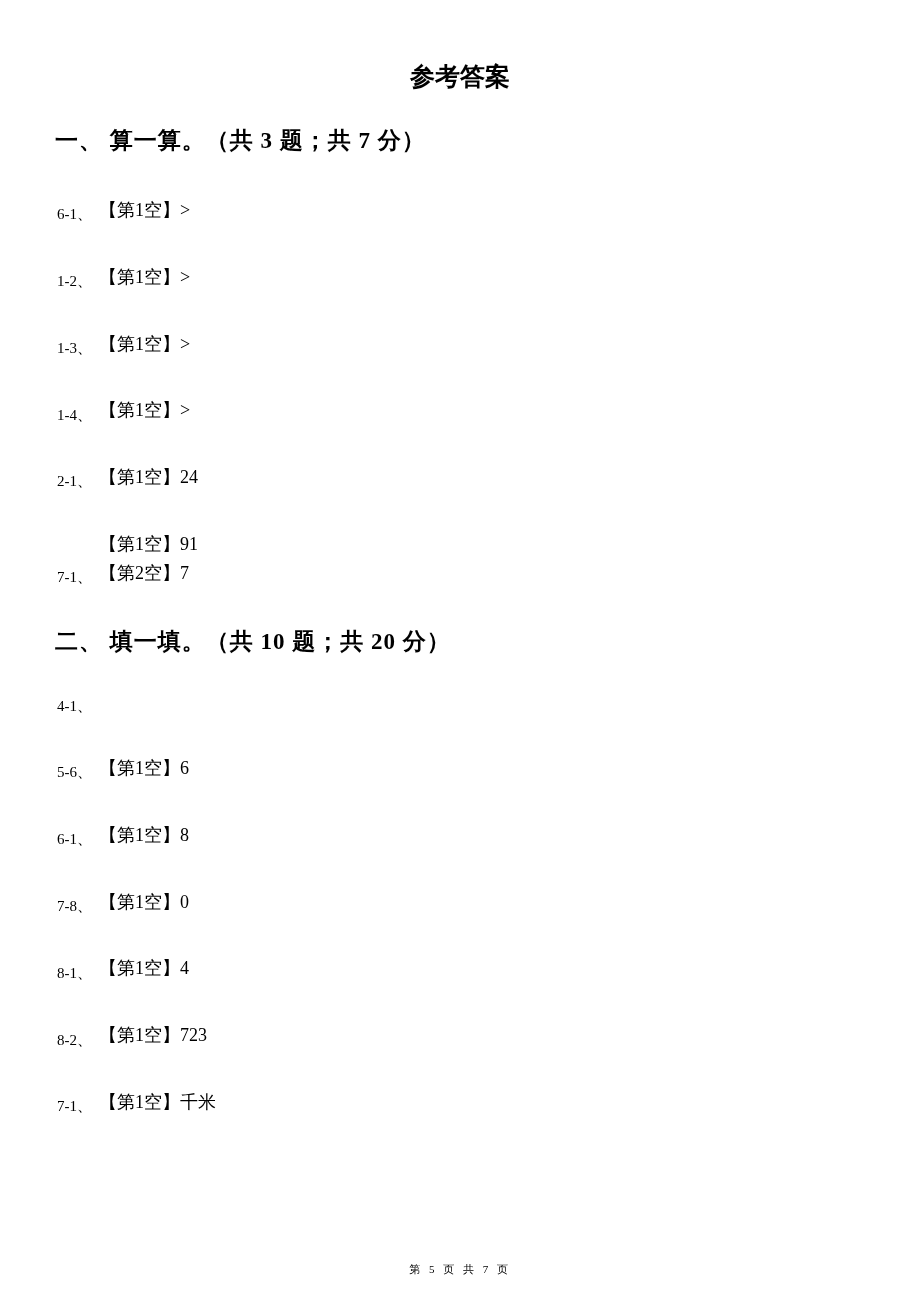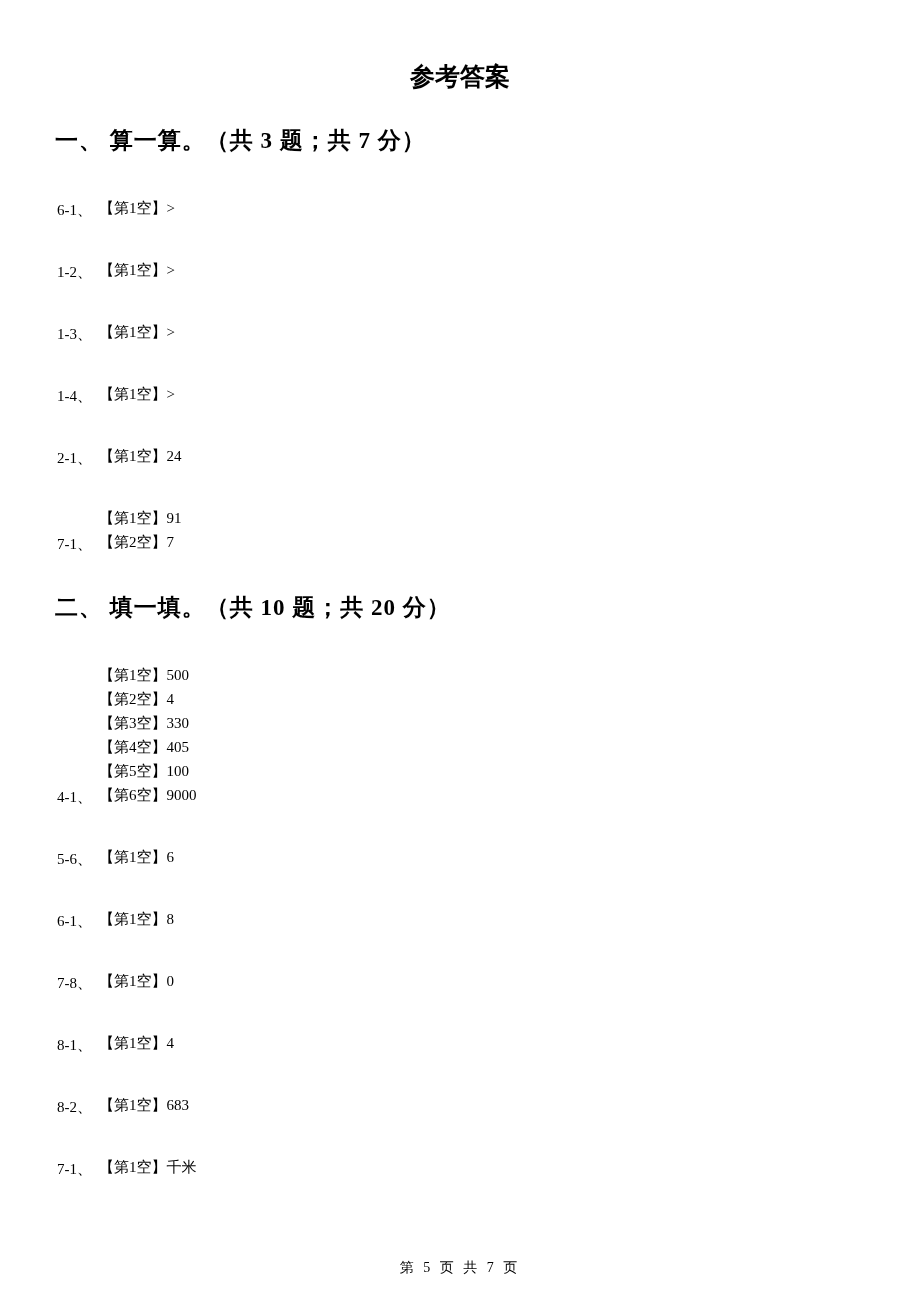--- a/index.html
+++ b/index.html
@@ -31,30 +31,30 @@
       padding-left: 2px;
     }
     .answer-num {
       font-size: 15px;
       flex-shrink: 0;
       width: 42px;
       line-height: 1.3;
     }
     .answer-content {
       font-family: "SimSun", "宋体", serif;
-      font-size: 15px;
+      font-size: 18px;
       line-height: 1.6;
     }
     .footer {
       position: absolute;
       bottom: 25px;
       left: 0;
       right: 0;
       text-align: center;
-      font-size: 14px;
+      font-size: 11px;
       letter-spacing: 3px;
     }
   </style>
 </head>
 <body>
 
 <div class="title">参考答案</div>
 
 <div class="section-header">一、 算一算。（共 3 题；共 7 分）</div>
 
@@ -85,21 +85,20 @@
 
 <div class="answer-row">
   <div class="answer-num">7-1、</div>
   <div class="answer-content">【第1空】91<br>【第2空】7</div>
 </div>
 
 <div class="section-header">二、 填一填。（共 10 题；共 20 分）</div>
 
 <div class="answer-row">
   <div class="answer-num">4-1、</div>
-  <div class="answer-content">【第1空】500<br>【第2空】4<br>【第3空】330<br>【第4空】405<br>【第5空】100<br>【第6空】9000</div>
 </div>
 
 <div class="answer-row">
   <div class="answer-num">5-6、</div>
   <div class="answer-content">【第1空】6</div>
 </div>
 
 <div class="answer-row">
   <div class="answer-num">6-1、</div>
   <div class="answer-content">【第1空】8</div>
@@ -110,21 +109,21 @@
   <div class="answer-content">【第1空】0</div>
 </div>
 
 <div class="answer-row">
   <div class="answer-num">8-1、</div>
   <div class="answer-content">【第1空】4</div>
 </div>
 
 <div class="answer-row">
   <div class="answer-num">8-2、</div>
-  <div class="answer-content">【第1空】683</div>
+  <div class="answer-content">【第1空】723</div>
 </div>
 
 <div class="answer-row">
   <div class="answer-num">7-1、</div>
   <div class="answer-content">【第1空】千米</div>
 </div>
 
 <div class="footer">第 5 页 共 7 页</div>
 
 </body></html>

